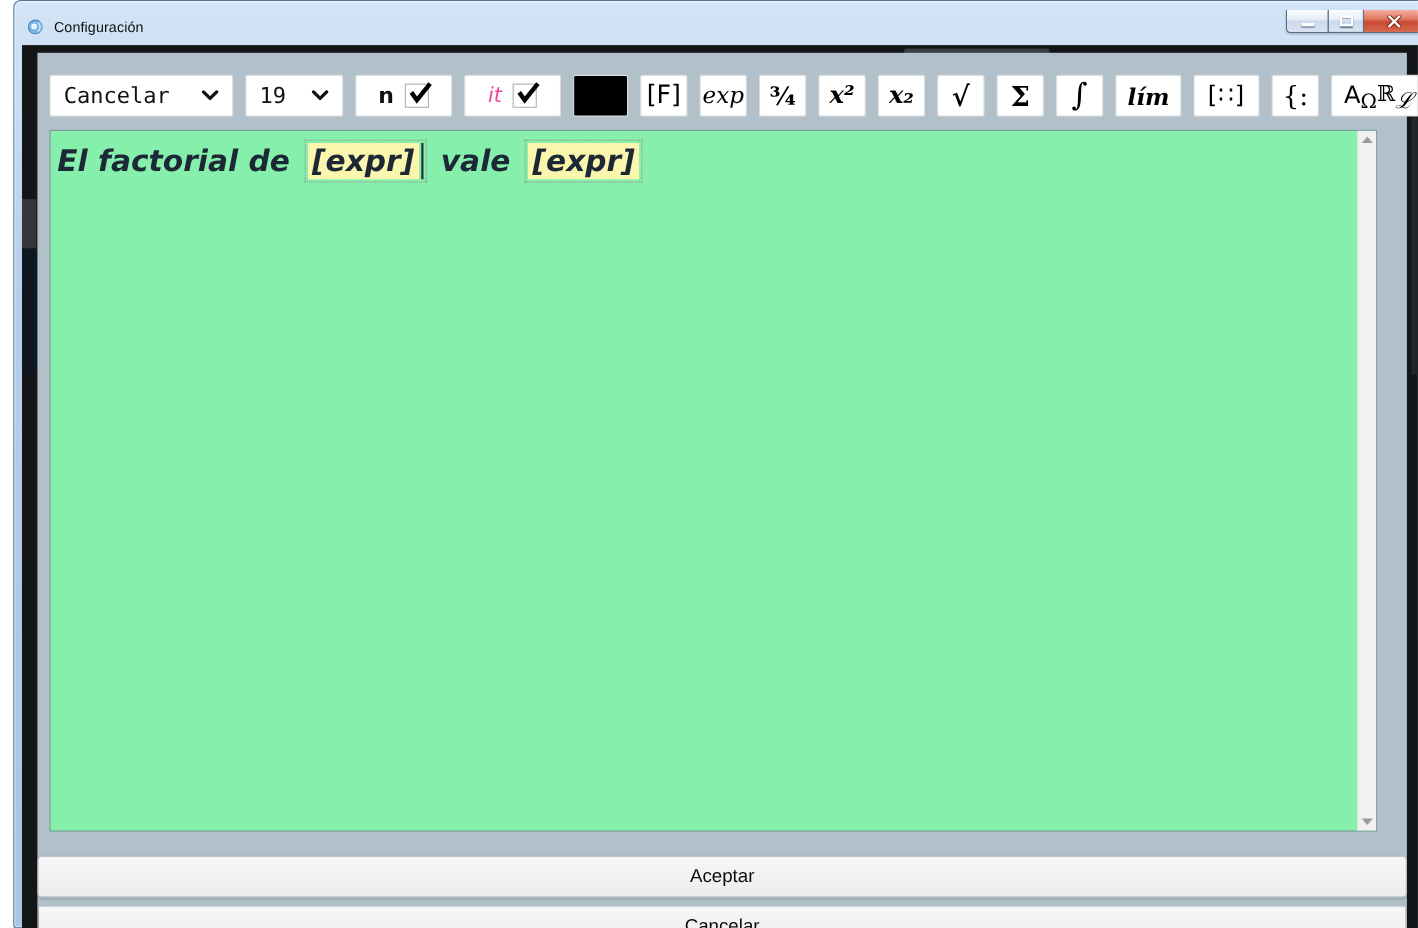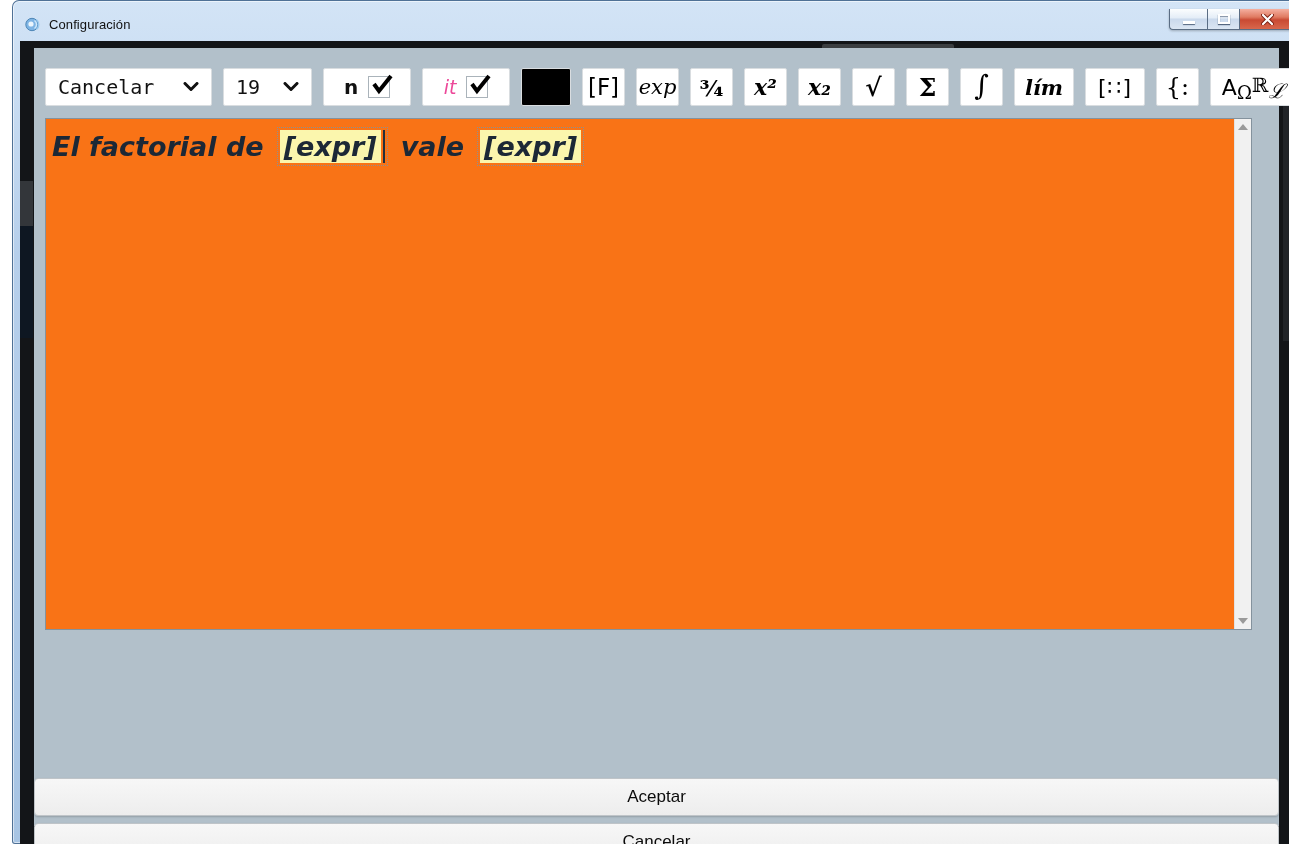--- a/index.html
+++ b/index.html
@@ -66,21 +66,21 @@
   .b-lim  { font:italic bold 21px "DejaVu Serif", serif; }
   .b-matrix { font:22px "DejaVu Sans", sans-serif; letter-spacing:1px; }
   .b-brace  { font:24px "DejaVu Serif", serif; }
   .b-symbols { width:87px; }
   .sym-a { font:22px "DejaVu Sans", sans-serif; }
   .sym-omega { font:18px "DejaVu Serif", serif; position:relative; top:5px; }
   .sym-r { font:20px "DejaVu Serif", serif; position:relative; top:-2px; }
   .sym-l { font:italic 20px "DejaVu Serif", serif; position:relative; top:3px; }
 
   
-  .editor { position:absolute; left:11px; top:70px; width:1207px; height:512px; background:#f97316; border:1px solid #84929d; cursor:text; }
+  .editor { position:absolute; left:11px; top:70px; width:1207px; height:638px; background:#86efac; border:1px solid #84929d; cursor:text; }
   .ed-line { display:flex; align-items:center; gap:13px; padding:8px 0 0 6px;
     font:italic bold 27px "DejaVu Sans", sans-serif; color:#1c2836; }
   .expr-token { display:inline-flex; align-items:center; border:1px dotted #8f8f8f; padding:2px 2px; }
   .expr-hl { padding:1px 4px;text-align:center; }
   .caret { width:2px; height:33px; background:#222f3a; margin-left:2px; }
 
   .scrollbar { position:absolute; top:0; right:0; width:17px; height:100%; background:#f1f1f1; border-left:1px solid #e2e2e2;
     display:flex; flex-direction:column; justify-content:space-between; align-items:center; padding:5px 0; }
   .arr-up { width:0; height:0; border-left:5px solid transparent; border-right:5px solid transparent; border-bottom:6px solid #9a9a9a; cursor:pointer; }
   .arr-down { width:0; height:0; border-left:5px solid transparent; border-right:5px solid transparent; border-top:6px solid #9a9a9a; cursor:pointer; }

